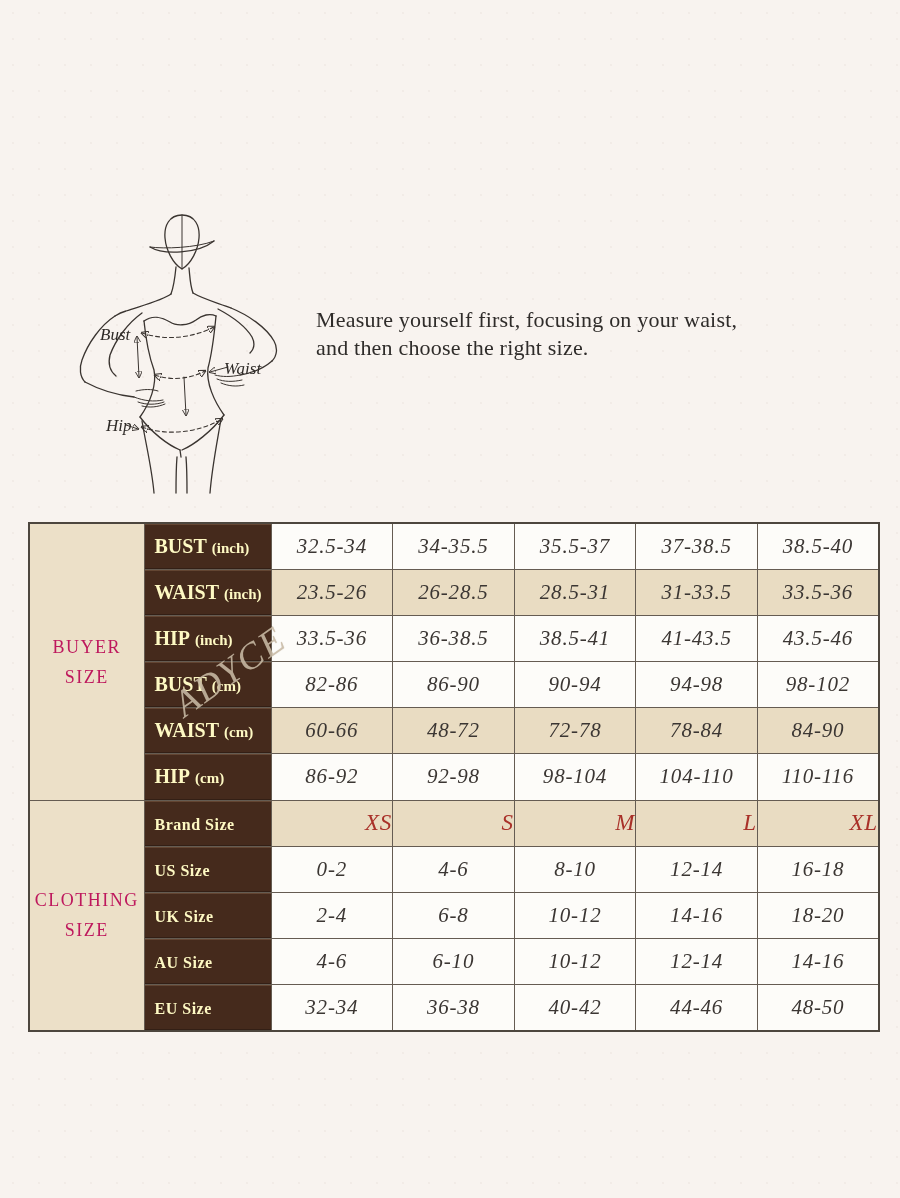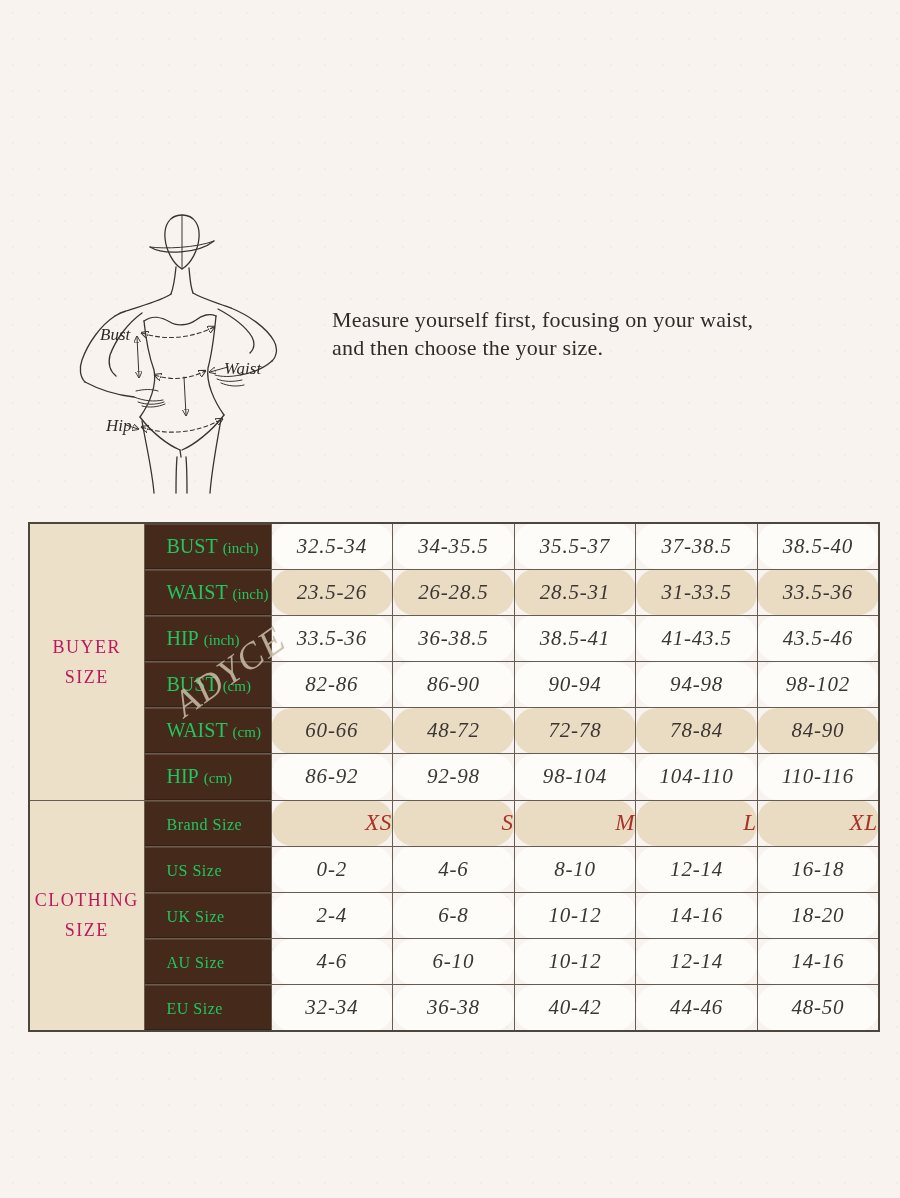--- a/index.html
+++ b/index.html
@@ -17,21 +17,21 @@
 
   
   .croquis{position:absolute;left:68px;top:205px;width:252px;height:290px;}
   .croquis path, .croquis line{fill:none;stroke:#3a3430;stroke-width:1.3;stroke-linecap:round;}
   .croquis .dash{stroke-dasharray:4 3;stroke-width:1.1;}
   .croquis .thin{stroke-width:1;}
   .fig-label{font-family:"Liberation Serif", serif;font-style:italic;font-size:17px;fill:#2e2a27;}
 
   
   .intro{
-    position:absolute;left:332px;top:306px;width:560px;
+    position:absolute;left:316px;top:306px;width:560px;
     font-size:22px;line-height:28px;color:#2f2c2a;letter-spacing:0.2px;
   }
 
   
   .table-area{position:absolute;left:28px;top:522px;width:850px;height:510px;}
   table.size-table{
     border-collapse:collapse;table-layout:fixed;
     width:850px;height:510px;
     border:2px solid #4d463e;
   }
@@ -42,30 +42,30 @@
   col.c-label{width:127px;}
   col.c-val{width:121.6px;}
 
   td.section{
     background:#ece0c8;color:#be185d;text-align:center;vertical-align:middle;
     font-size:18px;letter-spacing:1.5px;
   }
   td.section .sec-line{line-height:30px;}
 
   th.label{
-    background:#452a1c;color:#22c55e;font-weight:normal;text-align:left;
-    padding-left:22px;font-size:20px;vertical-align:middle;
+    background:#452a1c;color:#fef9c3;font-weight:bold;text-align:left;
+    padding-left:10px;font-size:20px;vertical-align:middle;
     box-shadow:inset 0 1px 0 rgba(190,150,115,0.25), inset 0 -1px 0 rgba(0,0,0,0.25);
   }
   th.label .unit{font-size:15px;margin-left:5px;}
   th.label.mixed .lbl{font-size:16px;letter-spacing:0.5px;}
 
   td.val{
     background:#fdfcf9;color:#3b3633;text-align:center;vertical-align:middle;
-    font-style:italic;font-size:21px;letter-spacing:0.8px;border-radius:21px;
+    font-style:italic;font-size:21px;letter-spacing:0.8px;
   }
   tr.hl td.val{background:#e9dcc2;}
   tr.brand td.val{color:#a93129;font-size:23px;text-align:right;}
 
   .watermark{
     position:absolute;left:163px;top:640px;width:160px;
     transform:rotate(-35deg);
     font-style:italic;font-size:37px;letter-spacing:2px;
     color:rgba(202,188,167,0.85);
     text-shadow:0 0 1px rgba(120,100,80,0.25);
@@ -135,21 +135,21 @@
       <path class="thin" d="M160,162 L142,167" marker-end="url(#arw)"></path>
       <path class="thin" d="M58,220 L70,224" marker-end="url(#arw)"></path>
     </g>
     <text class="fig-label" x="32" y="135">Bust</text>
     <text class="fig-label" x="156" y="169">Waist</text>
     <text class="fig-label" x="38" y="226">Hip</text>
   </svg>
 
   <div class="intro">
     <div>Measure yourself first, focusing on your waist,</div>
-    <div>and then choose the your size.</div>
+    <div>and then choose the right size.</div>
   </div>
 
   <div class="table-area">
     <table class="size-table">
       <colgroup>
         <col class="c-section">
           <col class="c-label">
         <col class="c-val">
           <col class="c-val">
           <col class="c-val">

